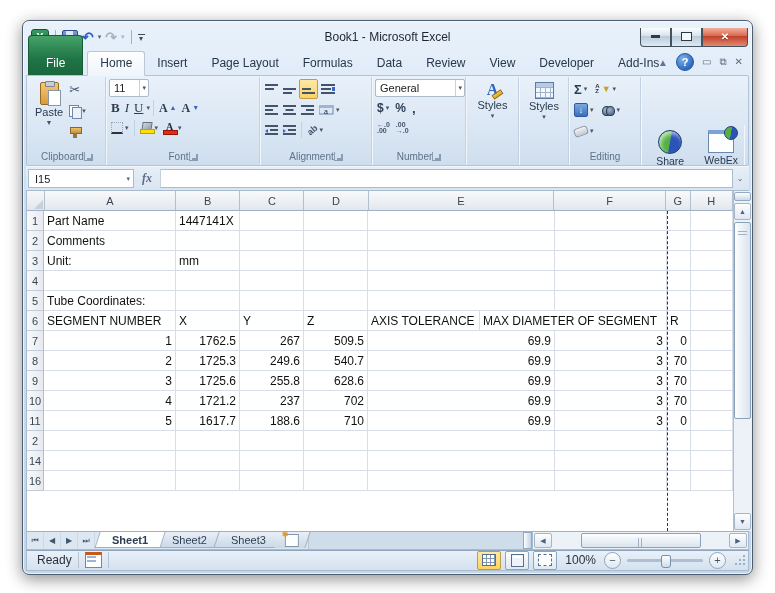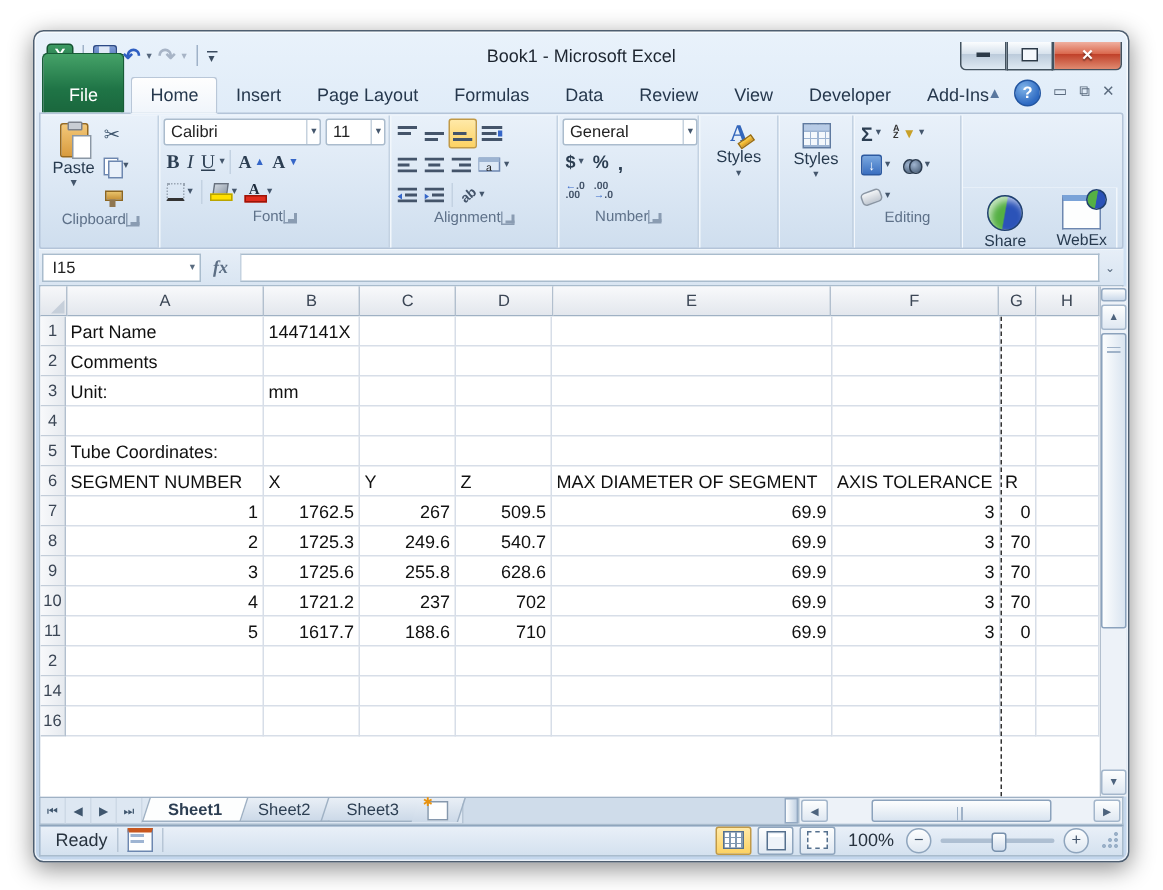--- a/index.html
+++ b/index.html
@@ -40,21 +40,21 @@
   .rtab.active{background:linear-gradient(#fefefe,#f0f5fb);border:1px solid #b9c7d8;border-bottom:1px solid #f0f5fb;border-radius:3px 3px 0 0;margin-bottom:-1px;}
   .tabrow-right{position:absolute;right:6px;bottom:4px;display:flex;align-items:center;gap:8px;}
   .collapse-caret{color:#5a789f;font-size:10px;}
   .help-ico{width:16px;height:16px;border-radius:50%;background:radial-gradient(circle at 35% 30%,#7fb3e8,#2e6ac2 70%);color:#fff;font-size:11px;font-weight:bold;display:flex;align-items:center;justify-content:center;border:1px solid #2255a0;}
   .wb-btn{color:#5b6b7e;font-size:10px;line-height:10px;}
 
   
   .ribbon{height:88px;background:linear-gradient(#e9f1fa,#dbe7f4 55%,#cfdeee);border:1px solid #b4c4d8;border-radius:0 2px 2px 2px;display:flex;padding:1px 0 0 1px;}
   .rgroup{display:flex;flex-direction:column;border-right:1px solid #c3d2e2;box-shadow:1px 0 0 #f2f7fc;padding:2px 2px 0 3px;}
   .rg-body{flex:1;display:flex;align-items:flex-start;}
-  .rg-label{height:14px;font-size:10px;color:#5e7189;display:flex;align-items:center;justify-content:center;gap:0;padding-bottom:14px;}
+  .rg-label{height:14px;font-size:10px;color:#5e7189;display:flex;align-items:center;justify-content:center;gap:0;padding-bottom:2px;}
   .launcher{width:8px;height:8px;border-left:1px solid #8a9cb2;border-bottom:1px solid #8a9cb2;position:relative;}
   .launcher::after{content:"";position:absolute;right:0;bottom:0;width:4px;height:4px;border-right:2px solid #8a9cb2;border-bottom:2px solid #8a9cb2;}
   .bigbtn{display:flex;flex-direction:column;align-items:center;justify-content:flex-start;padding:3px 4px 1px;border-radius:3px;font-size:11px;color:#273a4f;gap:2px;}
   .bigbtn .cap{line-height:11px;text-align:center;}
   .drop{font-size:7px;color:#44566c;line-height:6px;}
   .mini{height:18px;display:flex;align-items:center;gap:2px;padding:0 2px;border-radius:2px;font-size:12px;color:#2c3e52;}
   .mini.on{background:linear-gradient(#ffe9a8,#fcd263);border:1px solid #c29a46;}
   .vsep{width:1px;height:16px;background:#c3d2e2;margin:0 2px;}
   .combo{background:#fff;border:1px solid #abbccd;border-radius:2px;height:16px;display:flex;align-items:center;font-size:11px;color:#222;padding:0 2px 0 4px;}
   .combo .drop{margin-left:auto;border-left:1px solid #c6d2de;padding-left:2px;height:100%;display:flex;align-items:center;}
@@ -250,24 +250,20 @@
         </div>
         <div class="rg-label">
             <span>Clipboard</span>
             <span class="launcher"></span>
           </div>
       </div>
 
       <div class="rgroup" style="width:148px">
         <div class="rg-body" style="flex-direction:column;gap:2px;">
           <div style="display:flex;gap:3px;width:100%;">
-            <span class="combo" style="flex:1">
-                <span>Calibri</span>
-                <span class="drop">▾</span>
-              </span>
             <span class="combo" style="width:32px">
                 <span>11</span>
                 <span class="drop">▾</span>
               </span>
           </div>
           <div style="display:flex;align-items:center;gap:1px;">
             <span class="mini bld">B</span>
             <span class="mini itl">I</span>
             <span class="mini und">U</span>
               <span class="drop">▾</span>
@@ -597,22 +593,22 @@
               <span class="cell" style="width: 112px;"></span>
               <span class="cell" style="width: 24px;"></span>
               <span class="cell" style="width: 42px;"></span>
             </div>
             <div class="grow">
               <span class="rhead">6</span>
               <span class="cell" style="width: 132px;">SEGMENT NUMBER</span>
               <span class="cell" style="width: 64px;">X</span>
               <span class="cell" style="width: 64px;">Y</span>
               <span class="cell" style="width: 64px;">Z</span>
+              <span class="cell" style="width: 112px;">AXIS TOLERANCE</span>
               <span class="cell" style="width: 187px;">MAX DIAMETER OF SEGMENT</span>
-              <span class="cell" style="width: 112px;">AXIS TOLERANCE</span>
               <span class="cell" style="width: 24px;">R</span>
               <span class="cell" style="width: 42px;"></span>
             </div>
             <div class="grow">
               <span class="rhead">7</span>
               <span class="cell num" style="width: 132px;">1</span>
               <span class="cell num" style="width: 64px;">1762.5</span>
               <span class="cell num" style="width: 64px;">267</span>
               <span class="cell num" style="width: 64px;">509.5</span>
               <span class="cell num" style="width: 187px;">69.9</span>

